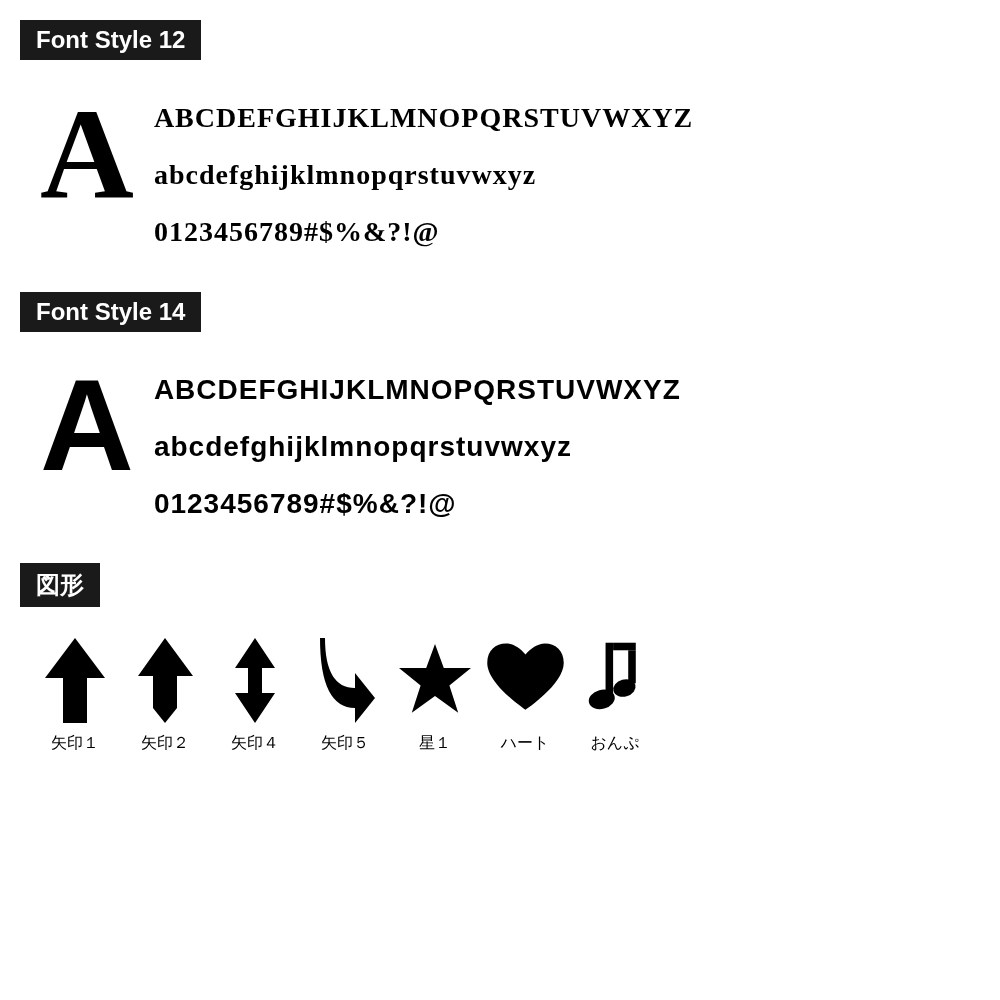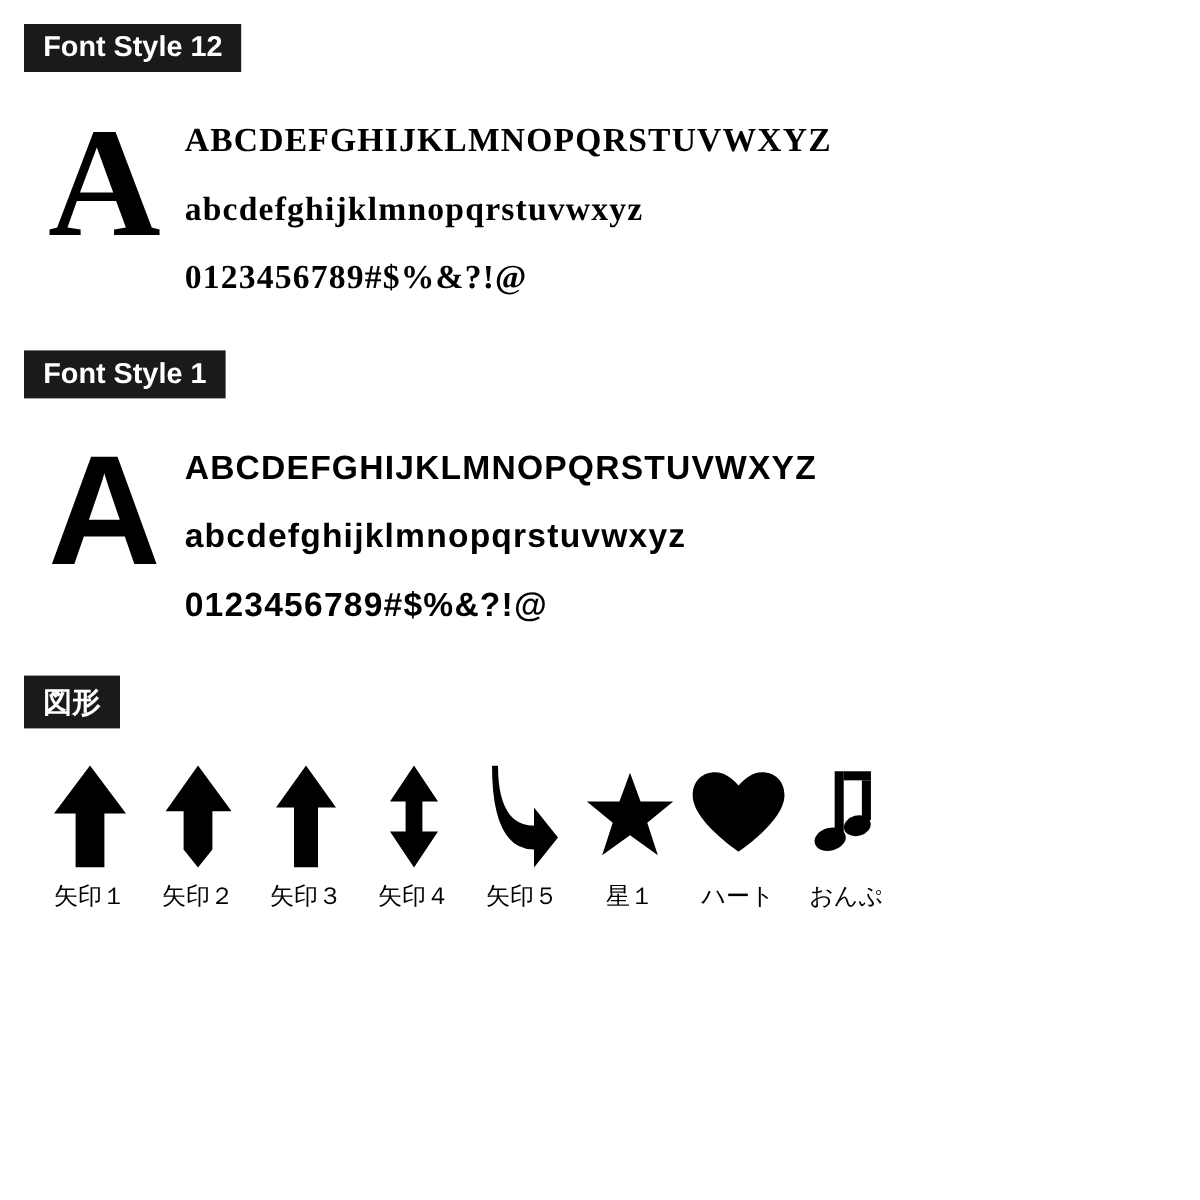--- a/index.html
+++ b/index.html
@@ -91,21 +91,21 @@
     }
 
     .shape-icon {
       display: flex;
       align-items: center;
       justify-content: center;
       height: 90px;
     }
 
     .shape-label {
-      font-size: 20px;
+      font-size: 16px;
       font-family: sans-serif;
       color: #000;
       white-space: nowrap;
     }
 
     svg.shape {
       fill: #000;
     }
   </style>
 </head>
@@ -117,21 +117,21 @@
     <div class="big-letter">A</div>
     <div class="font-chars">
       <div class="line">ABCDEFGHIJKLMNOPQRSTUVWXYZ</div>
       <div class="line">abcdefghijklmnopqrstuvwxyz</div>
       <div class="line">0123456789#$%&amp;?!@</div>
     </div>
   </div>
 </div>
 
 <div class="section">
-  <div class="section-header">Font Style 1</div>
+  <div class="section-header">Font Style 14</div>
   <div class="font-demo style13">
     <div class="big-letter">A</div>
     <div class="font-chars">
       <div class="line">ABCDEFGHIJKLMNOPQRSTUVWXYZ</div>
       <div class="line">abcdefghijklmnopqrstuvwxyz</div>
       <div class="line">0123456789#$%&amp;?!@</div>
     </div>
   </div>
 </div>
 
@@ -150,28 +150,20 @@
 
     <div class="shape-item">
       <div class="shape-icon">
         <svg class="shape" width="55" height="85" viewBox="0 0 55 85">
           <polygon points="27,0 55,38 39,38 39,70 27,85 15,70 15,38 0,38"></polygon>
         </svg>
       </div>
       <div class="shape-label">矢印２</div>
     </div>
 
-    <div class="shape-item">
-      <div class="shape-icon">
-        <svg class="shape" width="50" height="85" viewBox="0 0 50 85">
-          <polygon points="25,0 50,35 35,35 35,85 15,85 15,35 0,35"></polygon>
-        </svg>
-      </div>
-      <div class="shape-label">矢印３</div>
-    </div>
 
     <div class="shape-item">
       <div class="shape-icon">
         <svg class="shape" width="40" height="85" viewBox="0 0 40 85">
 
           <polygon points="20,0 40,30 27,30 27,55 40,55 20,85 0,55 13,55 13,30 0,30"></polygon>
         </svg>
       </div>
       <div class="shape-label">矢印４</div>
     </div>

